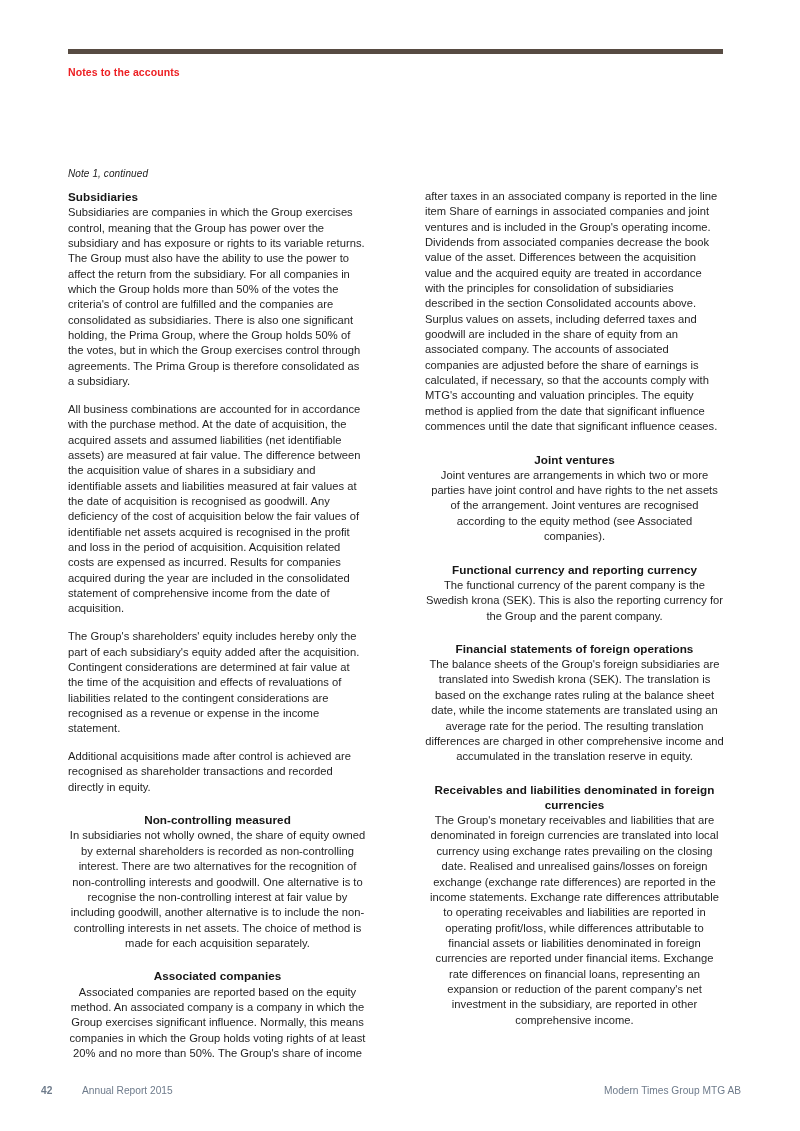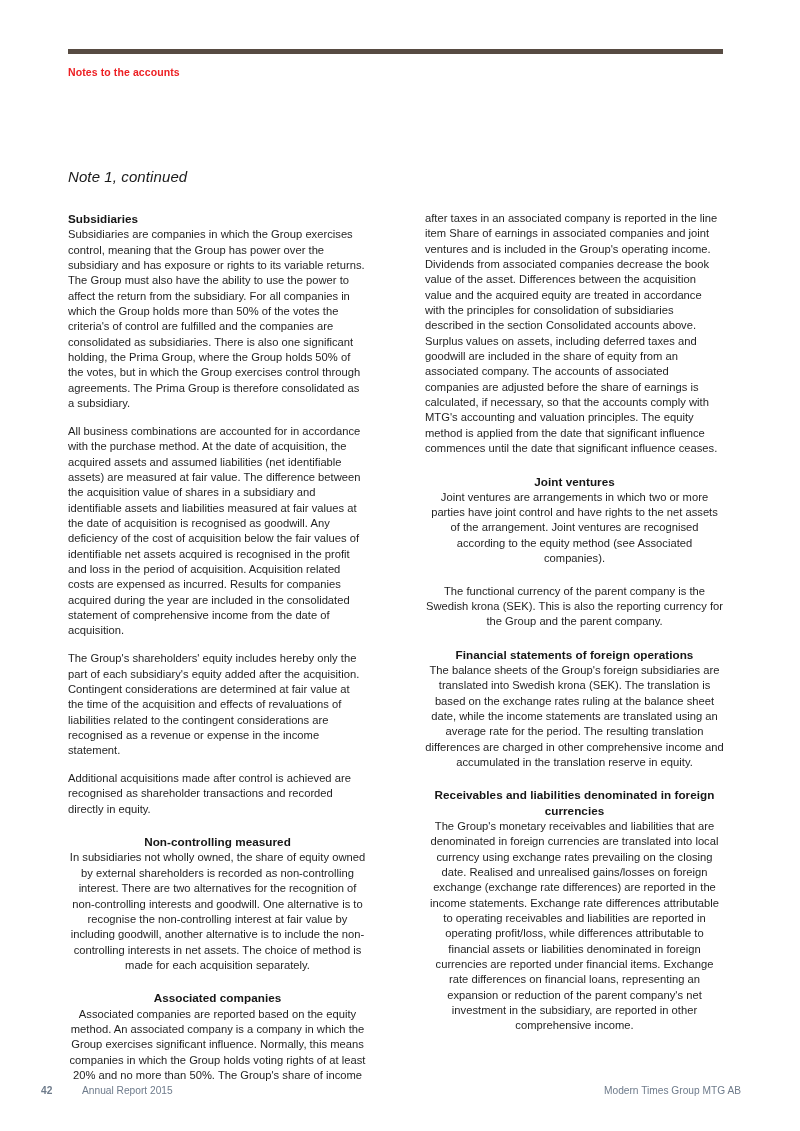--- a/index.html
+++ b/index.html
@@ -40,31 +40,31 @@
     font-weight: bold;
     letter-spacing: 0.1px;
     color: #ED2024;
   }
 
   
   .note-caption {
     position: absolute;
     left: 68px;
     top: 168px;
-    font-size: 15px;
+    font-size: 10px;
     font-style: italic;
     color: #1a1a1a;
     letter-spacing: 0.1px;
   }
 
   
   .columns {
     position: absolute;
     left: 68px;
-    top: 211px;
+    top: 189px;
     width: 656px;
     display: flex;
     gap: 58px;
   }
   .col {
     width: 318px;
   }
 
   h2.section-head {
     font-size: 11.7px;
@@ -152,20 +152,21 @@
       </div>
     <div class="col" id="col-right">
         <div class="section body-only" style="margin-top: 0px;">
           <p class="para">after taxes in an associated company is reported in the line item Share of earnings in associated companies and joint ventures and is included in the Group's operating income. Dividends from associated companies decrease the book value of the asset. Differences between the acquisition value and the acquired equity are treated in accordance with the principles for consolidation of subsidiaries described in the section Consolidated accounts above. Surplus values on assets, including deferred taxes and goodwill are included in the share of equity from an associated company. The accounts of associated companies are adjusted before the share of earnings is calculated, if necessary, so that the accounts comply with MTG's accounting and valuation principles. The equity method is applied from the date that significant influence commences until the date that significant influence ceases.</p>
         </div>
         <div class="section">
           <h2 class="section-head">Joint ventures</h2>
           <p class="para">Joint ventures are arrangements in which two or more parties have joint control and have rights to the net assets of the arrangement. Joint ventures are recognised according to the equity method (see Associated companies).</p>
         </div>
         <div class="section">
+          <h2 class="section-head">Functional currency and reporting currency</h2>
           <p class="para">The functional currency of the parent company is the Swedish krona (SEK). This is also the reporting currency for the Group and the parent company.</p>
         </div>
         <div class="section">
           <h2 class="section-head">Financial statements of foreign operations</h2>
           <p class="para">The balance sheets of the Group's foreign subsidiaries are translated into Swedish krona (SEK). The translation is based on the exchange rates ruling at the balance sheet date, while the income statements are translated using an average rate for the period. The resulting translation differences are charged in other comprehensive income and accumulated in the translation reserve in equity.</p>
         </div>
         <div class="section">
           <h2 class="section-head">Receivables and liabilities denominated in foreign currencies</h2>
           <p class="para">The Group's monetary receivables and liabilities that are denominated in foreign currencies are translated into local currency using exchange rates prevailing on the closing date. Realised and unrealised gains/losses on foreign exchange (exchange rate differences) are reported in the income statements. Exchange rate differences attributable to operating receivables and liabilities are reported in operating profit/loss, while differences attributable to financial assets or liabilities denominated in foreign currencies are reported under financial items. Exchange rate differences on financial loans, representing an expansion or reduction of the parent company's net investment in the subsidiary, are reported in other comprehensive income.</p>
         </div>

